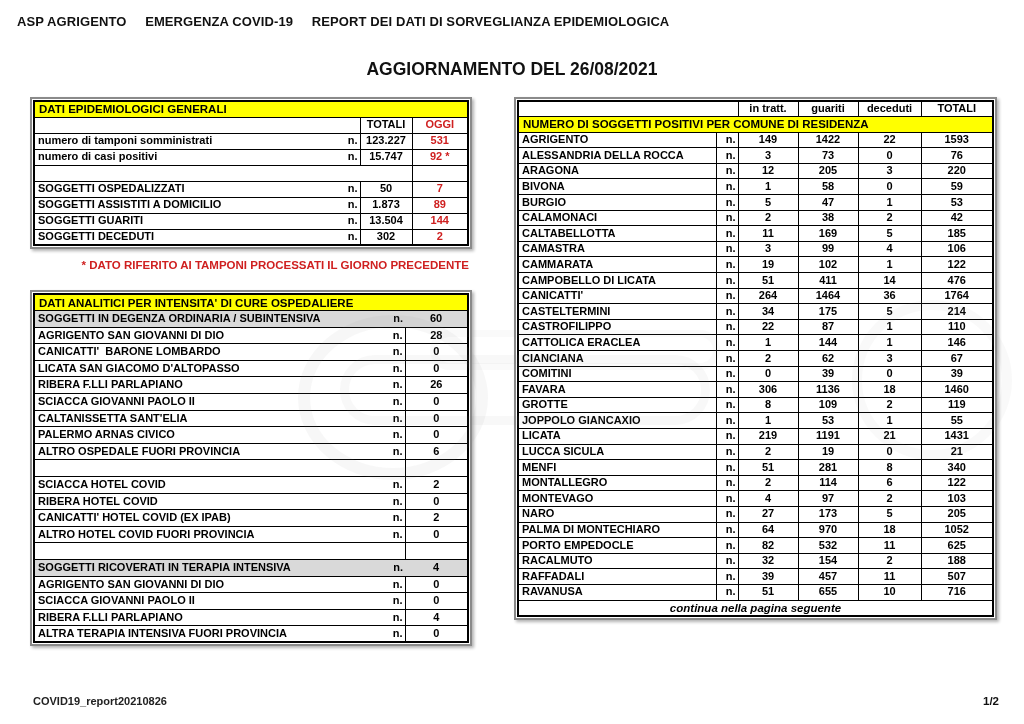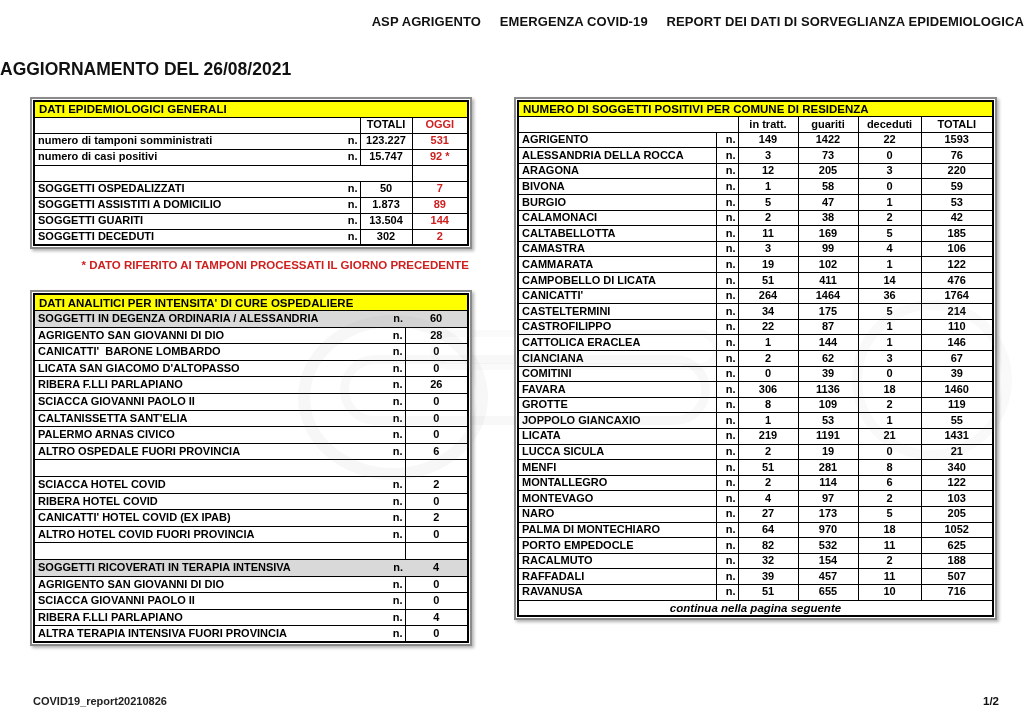--- a/index.html
+++ b/index.html
@@ -6,28 +6,29 @@
   html,body { margin:0; padding:0; }
   body {
     width:1024px; height:724px; position:relative; overflow:hidden;
     background:#ffffff; color:#000;
     font-family:"Liberation Sans", sans-serif;
   }
 
   
   .doc-header {
     position:absolute; top:14px; left:0; width:100%;
-    text-align:right; font-weight:700; font-size:13px; color:#111;
+    text-align:left; font-weight:700; font-size:13px; color:#111;
     letter-spacing:.1px;
+    padding-left:17px;
   }
   .doc-header span { display:inline-block; }
   .doc-header span + span { margin-left:15px; }
   .doc-subtitle {
     position:absolute; top:59px; left:0; width:100%;
-    text-align:left; font-weight:700; font-size:17.5px; color:#111;
+    text-align:center; font-weight:700; font-size:17.5px; color:#111;
   }
 
   
   .tbl-wrap {
     position:absolute; background:#fff; padding:1px;
     border:2px solid #8a8a8a;
     box-shadow:2px 2px 3px rgba(0,0,0,.3);
     z-index:2;
   }
   #t1 { left:30px;  top:97px;  width:442px; }
@@ -163,21 +164,21 @@
         <col style="width:26px">
         <col>
       </colgroup>
     <tbody>
         <tr>
       <td class="title-cell" colspan="3">DATI ANALITICI PER INTENSITA' DI CURE OSPEDALIERE</td>
     </tr>
     </tbody>
       <tbody id="t2body">
         <tr class="sec-row">
-          <td class="no-r">SOGGETTI IN DEGENZA ORDINARIA / ALESSANDRIA</td>
+          <td class="no-r">SOGGETTI IN DEGENZA ORDINARIA / SUBINTENSIVA</td>
           <td class="ncol no-l no-r">n.</td>
           <td class="num no-l">60</td>
         </tr>
         <tr>
           <td class="no-r">AGRIGENTO SAN GIOVANNI DI DIO</td>
           <td class="ncol no-l">n.</td>
           <td class="num">28</td>
         </tr>
         <tr>
           <td class="no-r">CANICATTI'  BARONE LOMBARDO</td>
@@ -276,29 +277,29 @@
     <colgroup>
         <col style="width:198px">
         <col style="width:22px">
         <col style="width:60px">
         <col style="width:60px">
         <col style="width:63px">
         <col>
       </colgroup>
     <tbody>
         <tr>
-      <td class="title-cell" colspan="6">NUMERO DI SOGGETTI POSITIVI PER COMUNE DI RESIDENZA</td>
-    </tr>
-    <tr>
       <td colspan="2"></td>
       <td class="hdr">in tratt.</td>
       <td class="hdr">guariti</td>
       <td class="hdr">deceduti</td>
       <td class="hdr">TOTALI</td>
     </tr>
+    <tr>
+      <td class="title-cell" colspan="6">NUMERO DI SOGGETTI POSITIVI PER COMUNE DI RESIDENZA</td>
+    </tr>
     </tbody>
       <tbody id="t3body">
         <tr>
           <td>AGRIGENTO</td>
           <td class="ncol">n.</td>
           <td class="num">149</td>
           <td class="num">1422</td>
           <td class="num">22</td>
           <td class="num">1593</td>
         </tr>

